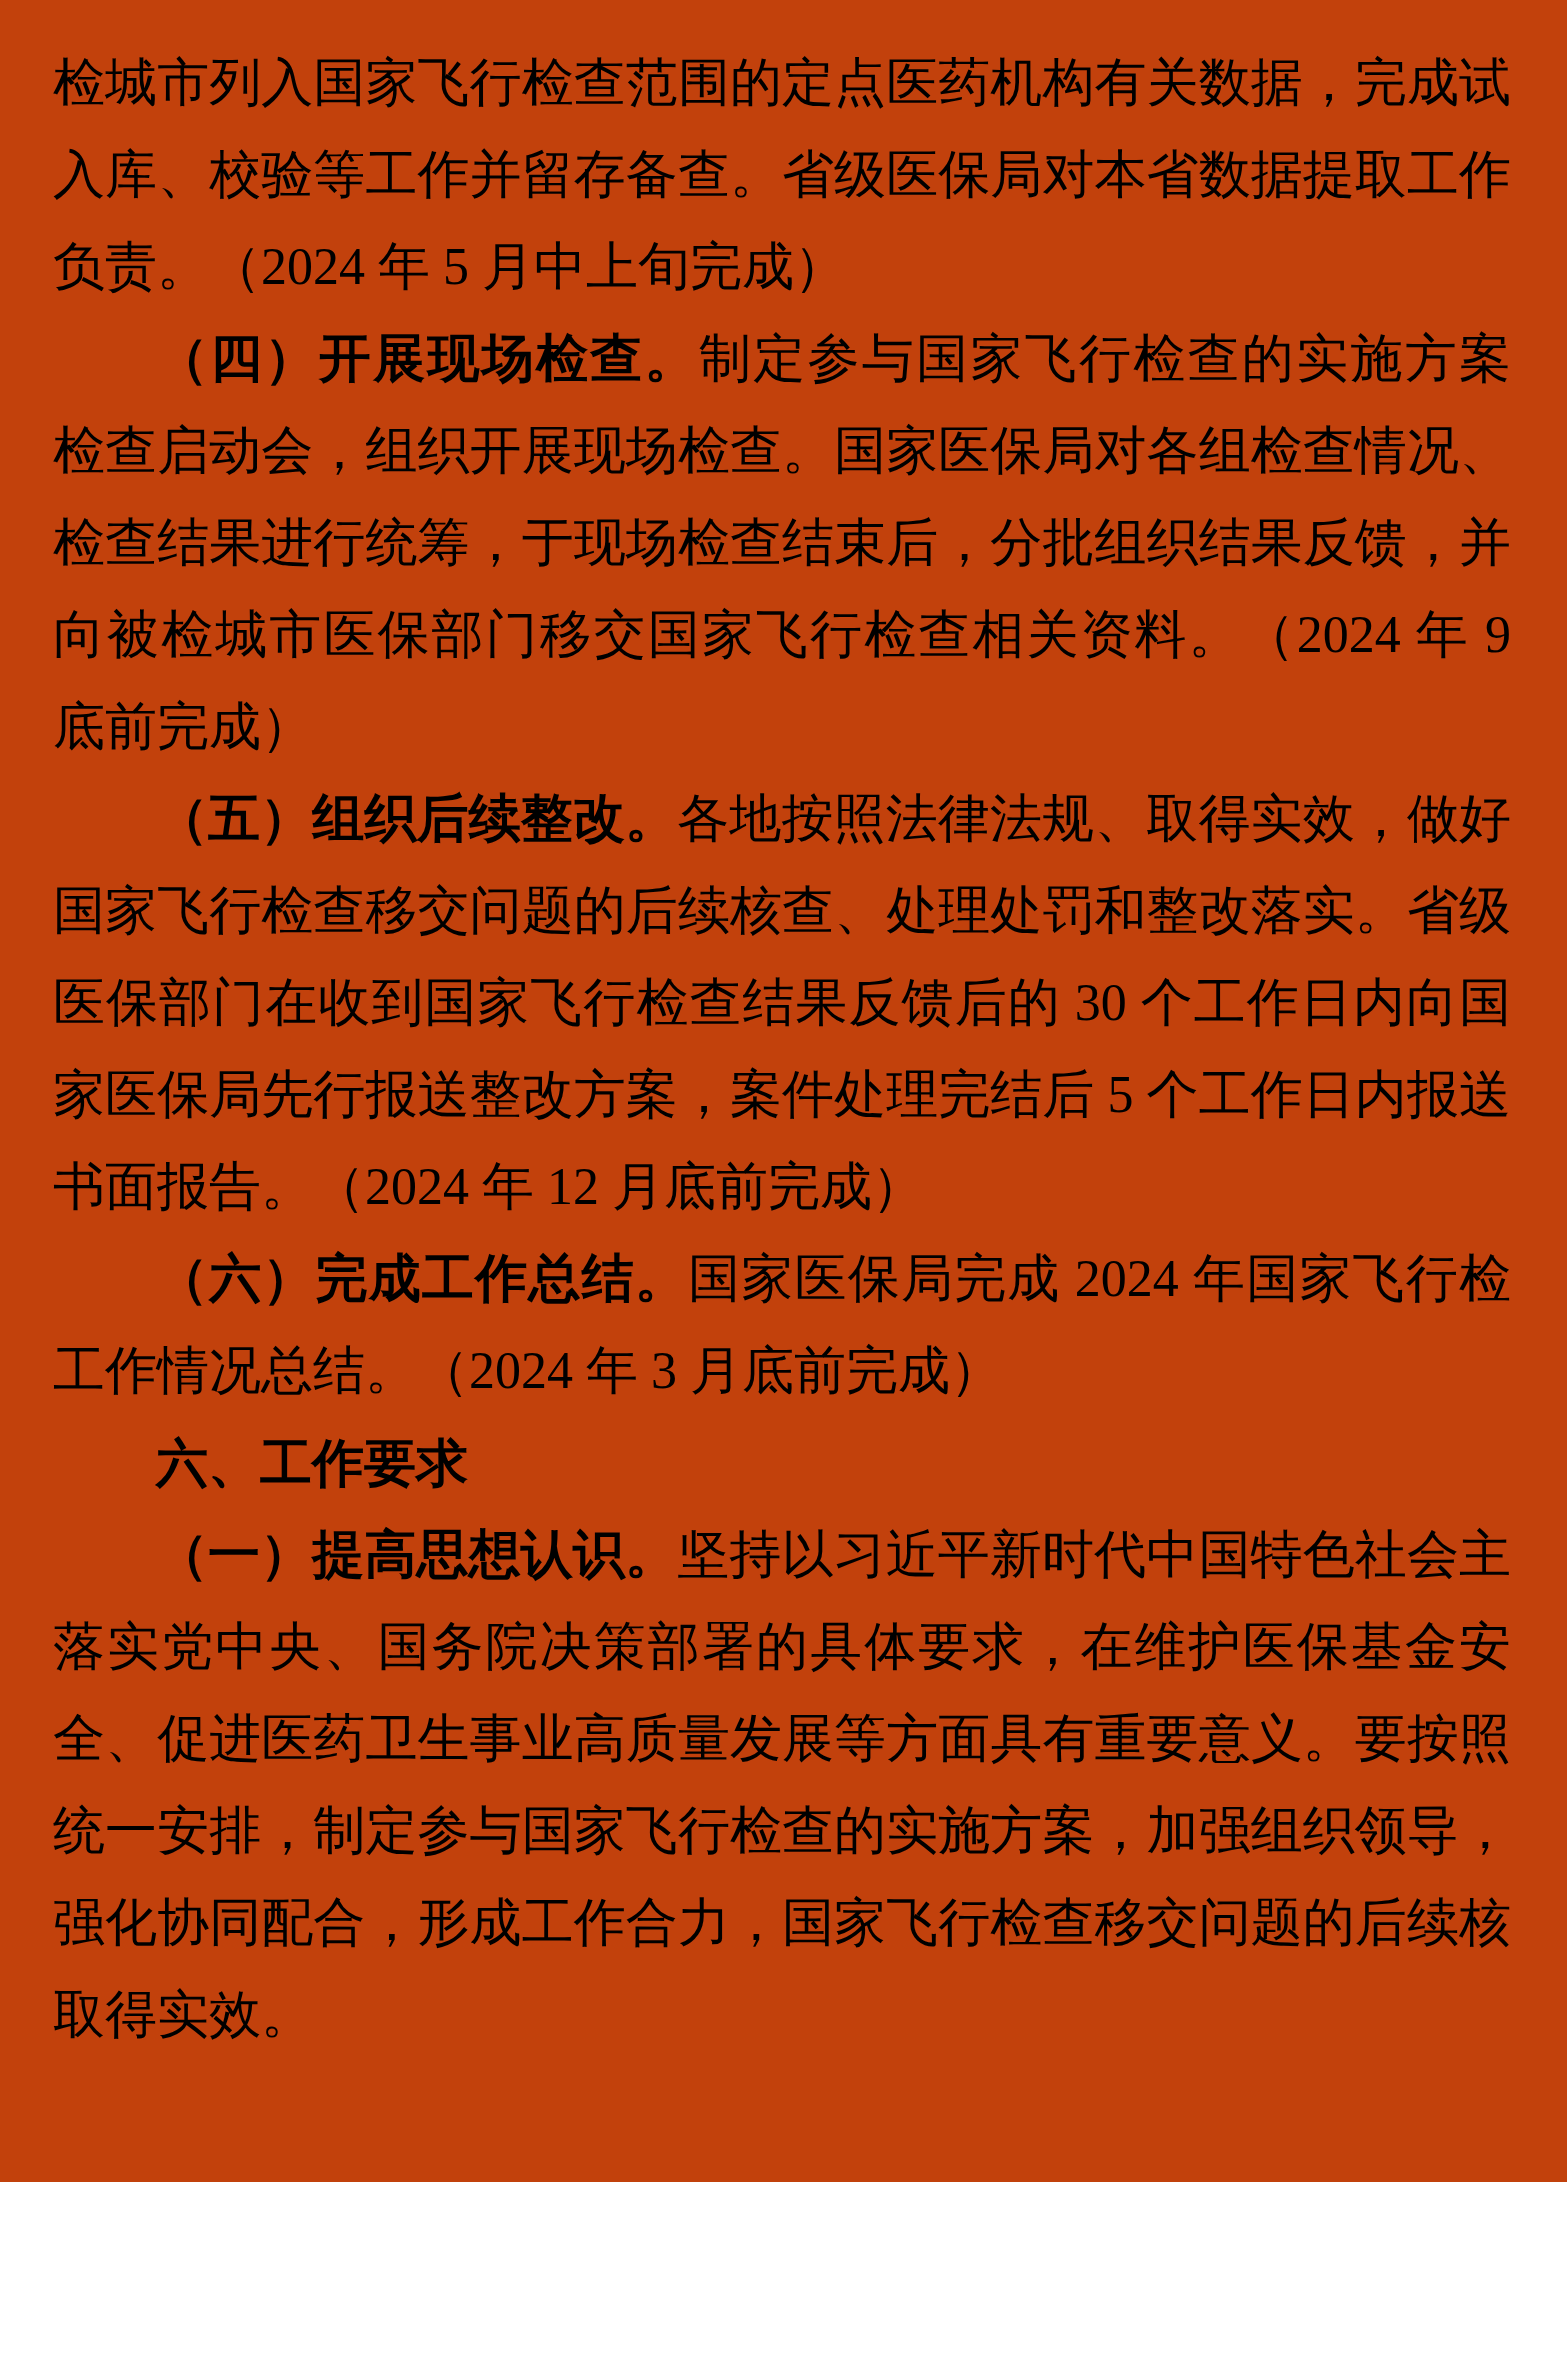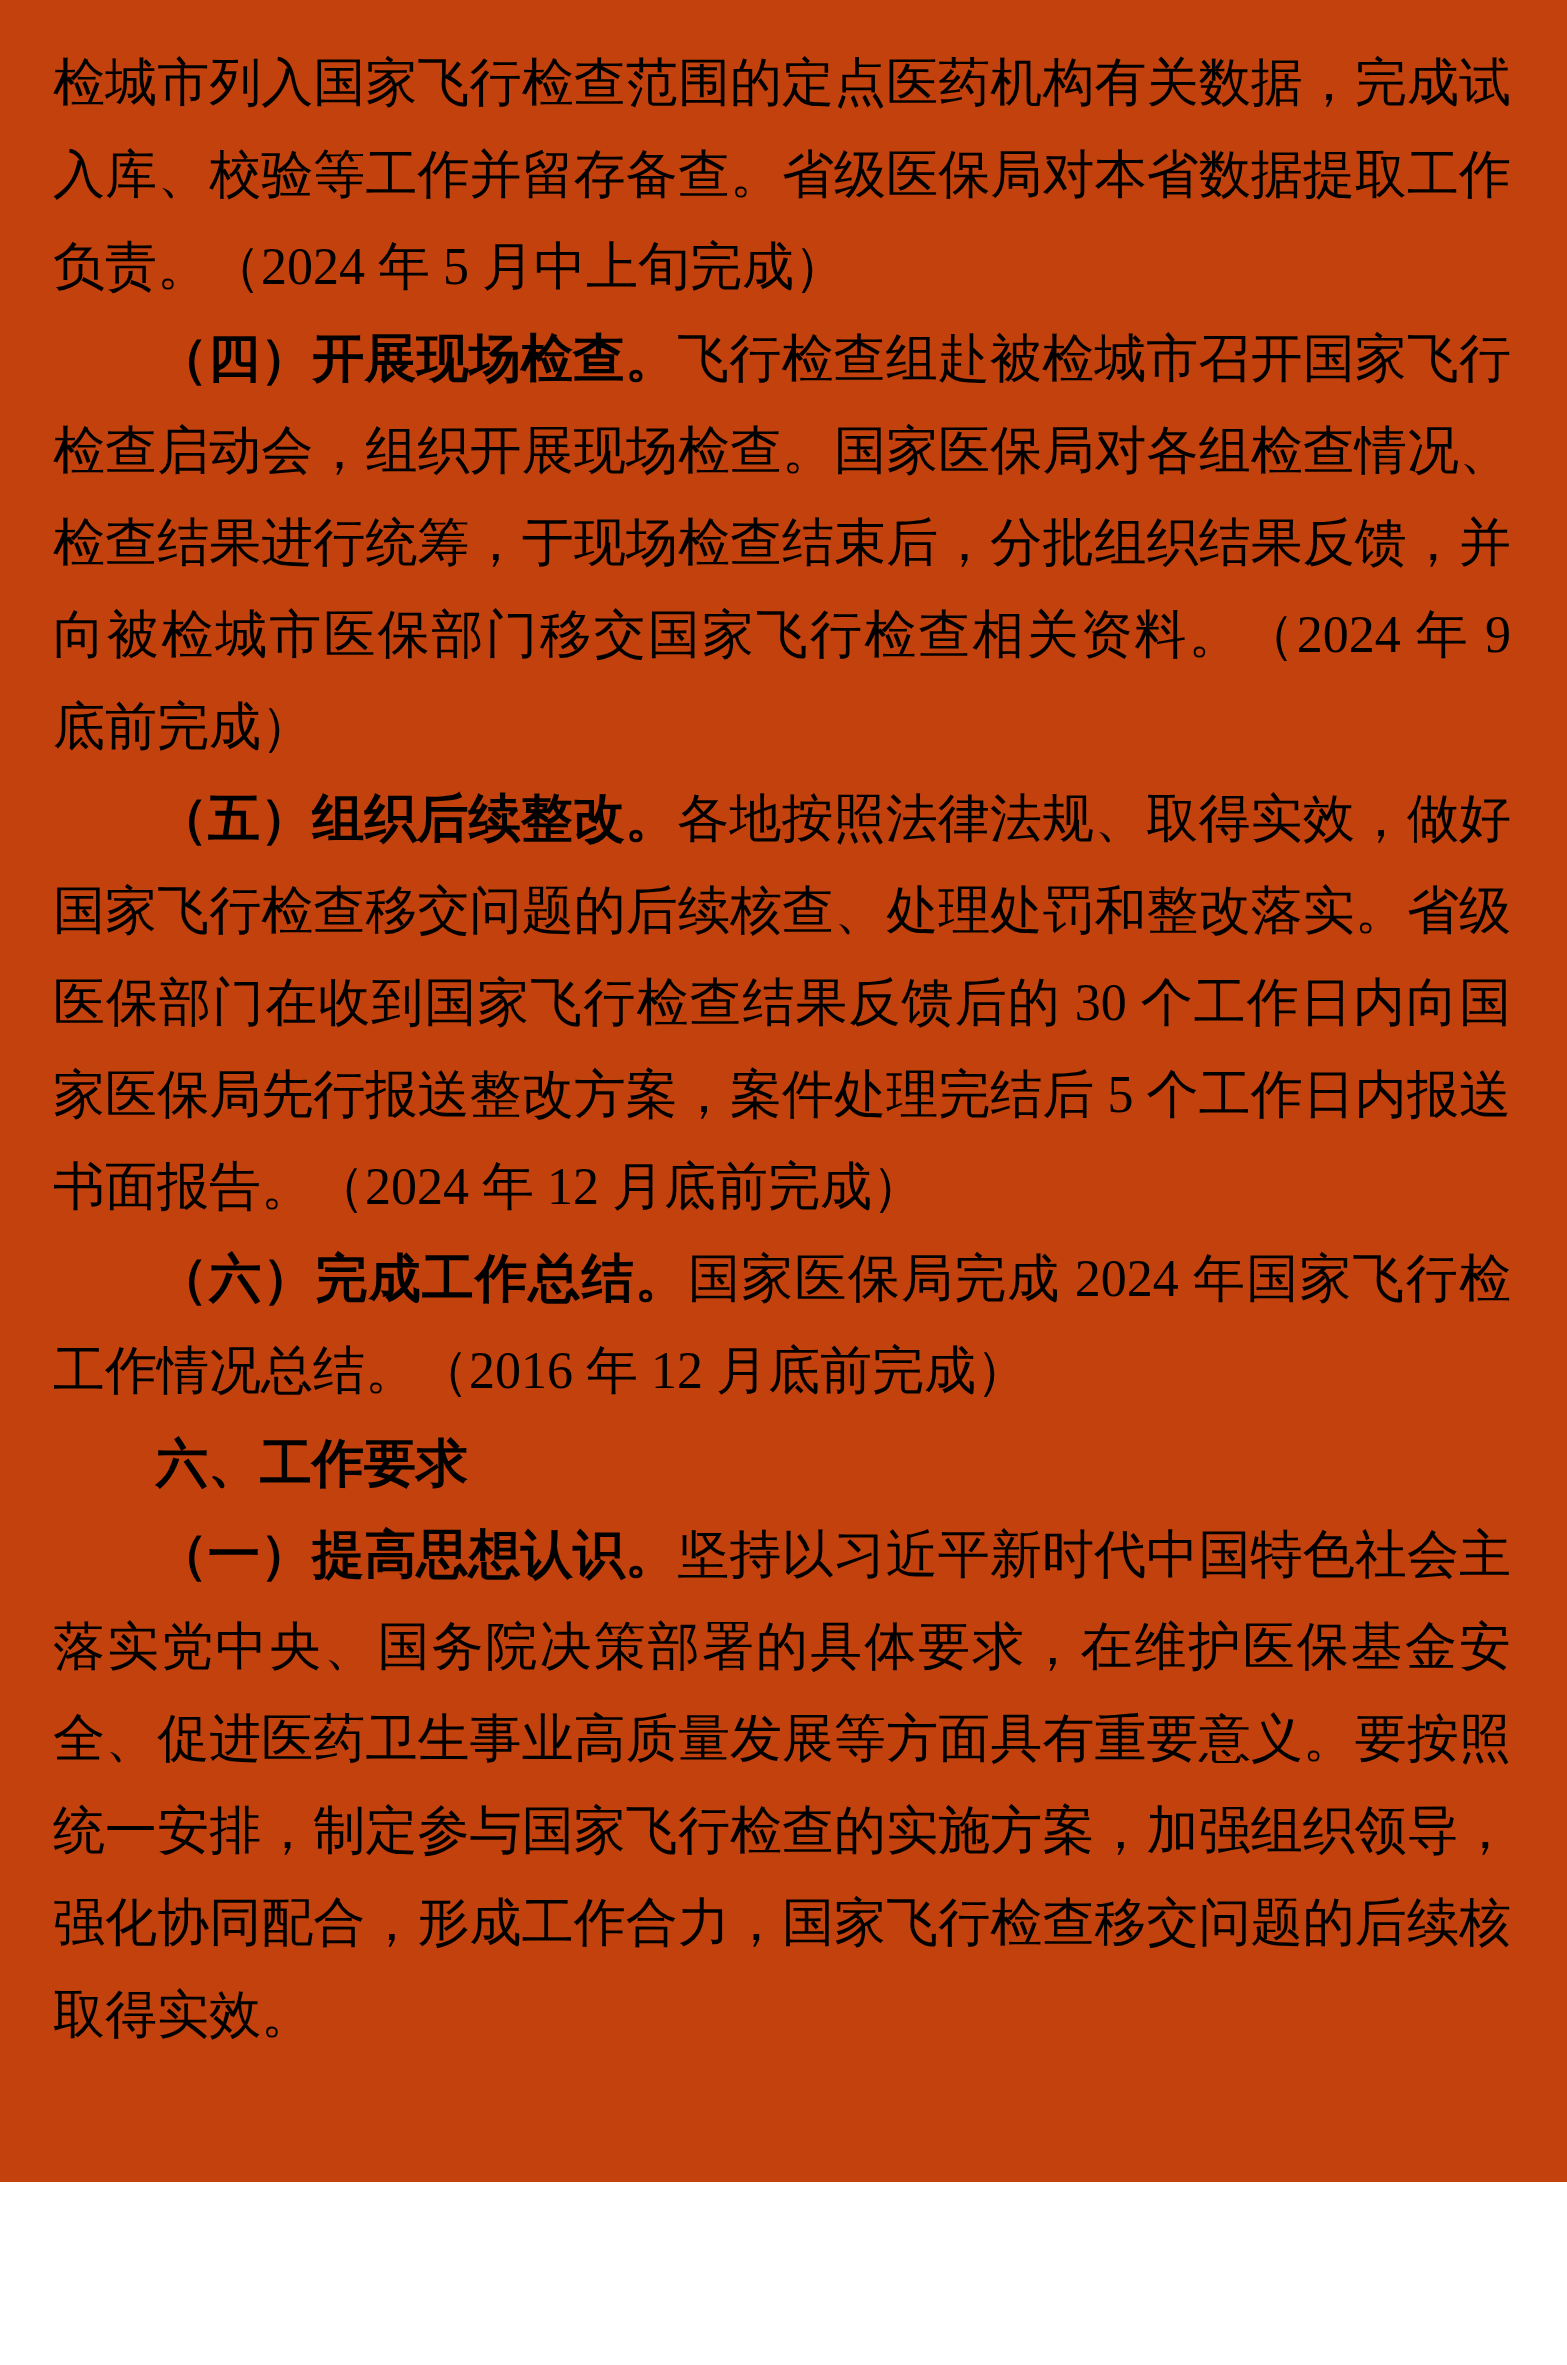--- a/index.html
+++ b/index.html
@@ -59,32 +59,32 @@
   }
 </style>
 </head>
 <body>
 
 <div class="page">
   <div class="content">
       <div class="line"><span>检城市列入国家飞行检查范围的定点医药机构有关数据，完成试</span></div>
       <div class="line"><span>入库、校验等工作并留存备查。省级医保局对本省数据提取工作</span></div>
       <div class="line last"><span>负责。（2024 年 5 月中上旬完成）</span></div>
-      <div class="line indent"><span class="bold">（四）开展现场检查。</span><span>飞行检查组赴被检城市召开国家飞行</span></div>
+      <div class="line indent"><span class="bold">（四）开展现场检查。</span><span>制定参与国家飞行检查的实施方案</span></div>
       <div class="line"><span>检查启动会，组织开展现场检查。国家医保局对各组检查情况、</span></div>
       <div class="line"><span>检查结果进行统筹，于现场检查结束后，分批组织结果反馈，并</span></div>
       <div class="line"><span>向被检城市医保部门移交国家飞行检查相关资料。（2024 年 9 月</span></div>
       <div class="line last"><span>底前完成）</span></div>
       <div class="line indent"><span class="bold">（五）组织后续整改。</span><span>各地按照法律法规、取得实效，做好</span></div>
       <div class="line"><span>国家飞行检查移交问题的后续核查、处理处罚和整改落实。省级</span></div>
       <div class="line"><span>医保部门在收到国家飞行检查结果反馈后的 30 个工作日内向国</span></div>
       <div class="line"><span>家医保局先行报送整改方案，案件处理完结后 5 个工作日内报送</span></div>
       <div class="line last"><span>书面报告。（2024 年 12 月底前完成）</span></div>
       <div class="line indent"><span class="bold">（六）完成工作总结。</span><span>国家医保局完成 2024 年国家飞行检查</span></div>
-      <div class="line last"><span>工作情况总结。（2016 年 12 月底前完成）</span></div>
+      <div class="line last"><span>工作情况总结。（2024 年 3 月底前完成）</span></div>
       <div class="line indent last heading"><span class="bold">六、工作要求</span></div>
       <div class="line indent"><span class="bold">（一）提高思想认识。</span><span>坚持以习近平新时代中国特色社会主</span></div>
       <div class="line"><span>落实党中央、国务院决策部署的具体要求，在维护医保基金安</span></div>
       <div class="line"><span>全、促进医药卫生事业高质量发展等方面具有重要意义。要按照</span></div>
       <div class="line"><span>统一安排，制定参与国家飞行检查的实施方案，加强组织领导，</span></div>
       <div class="line"><span>强化协同配合，形成工作合力，国家飞行检查移交问题的后续核查</span></div>
       <div class="line last"><span>取得实效。</span></div>
     </div>
   <div class="page-number">— 7 —</div>
 </div>

